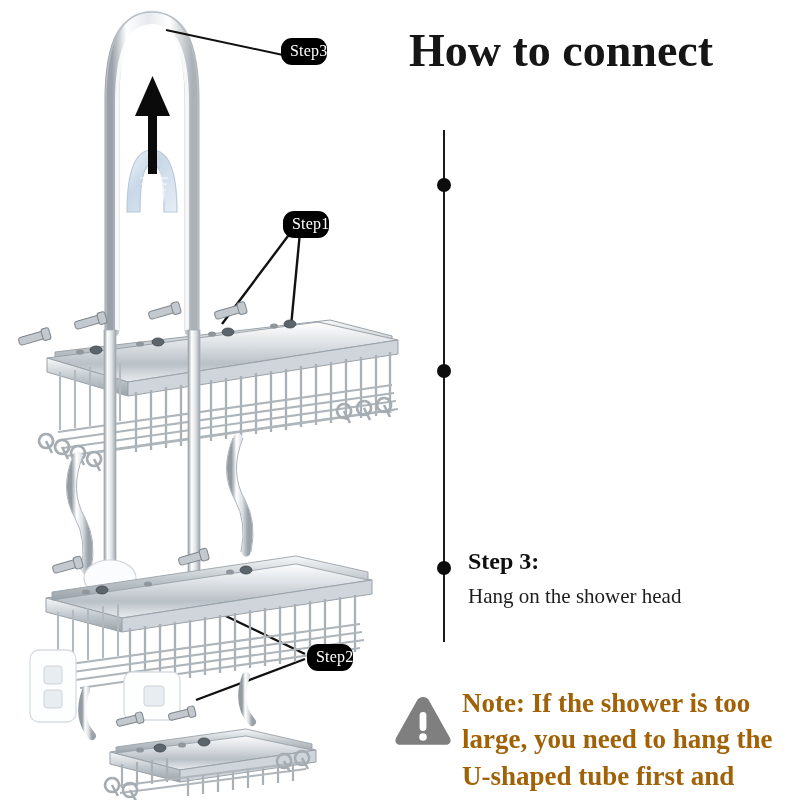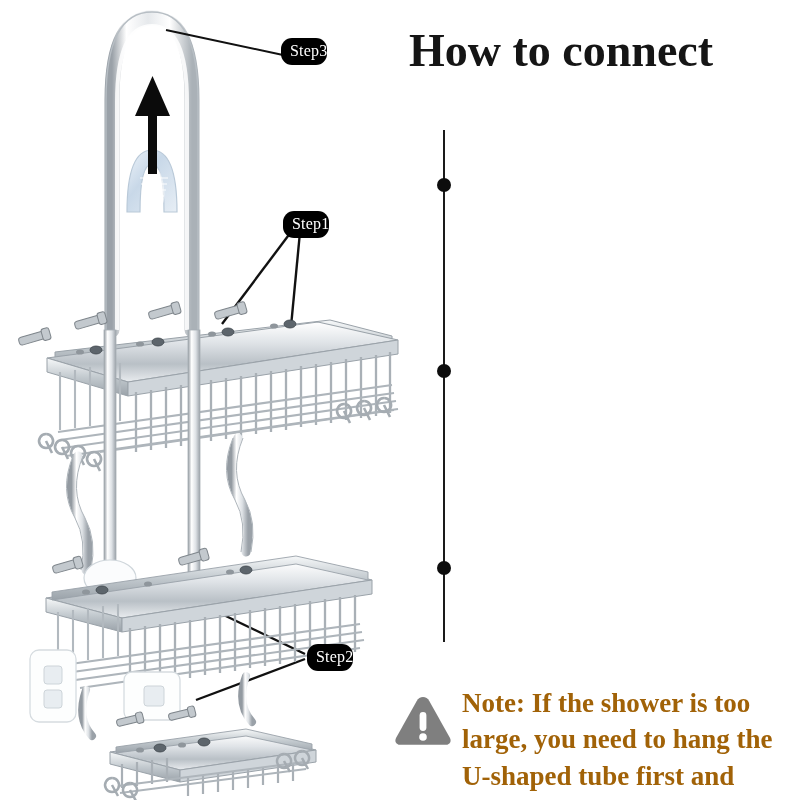--- a/index.html
+++ b/index.html
@@ -402,20 +402,24 @@
 
   <div id="timeline-line"></div>
   <div class="timeline-dot" style="top:178px"></div>
   <div class="timeline-dot" style="top:364px"></div>
   <div class="timeline-dot" style="top:561px"></div>
 
   <div class="step-block" style="top:165px">
   </div>
 
 
+  <div class="step-block" style="top:548px">
+    <div class="step-head">Step 3:</div>
+    <div class="step-body">Hang on the shower head</div>
+  </div>
 
   <div id="note-wrap">
     <div id="note-icon">
       <svg width="60" height="55" viewBox="0 0 60 55" xmlns="http://www.w3.org/2000/svg">
         <path d="M30 3 Q34 3 36.4 7.2 L57 44 Q59.2 48.6 54.4 50.8 L5.6 50.8 Q0.8 48.6 3 44 L23.6 7.2 Q26 3 30 3 Z" fill="#7f7f7f"></path>
         <rect x="26.6" y="18" width="6.8" height="19" rx="3.4" fill="#ffffff"></rect>
         <circle cx="30" cy="43" r="3.8" fill="#ffffff"></circle>
       </svg>
     </div>
     <div id="note-text">Note: If the shower is too large, you need to hang the U-shaped tube first and then assemble the screws</div>

